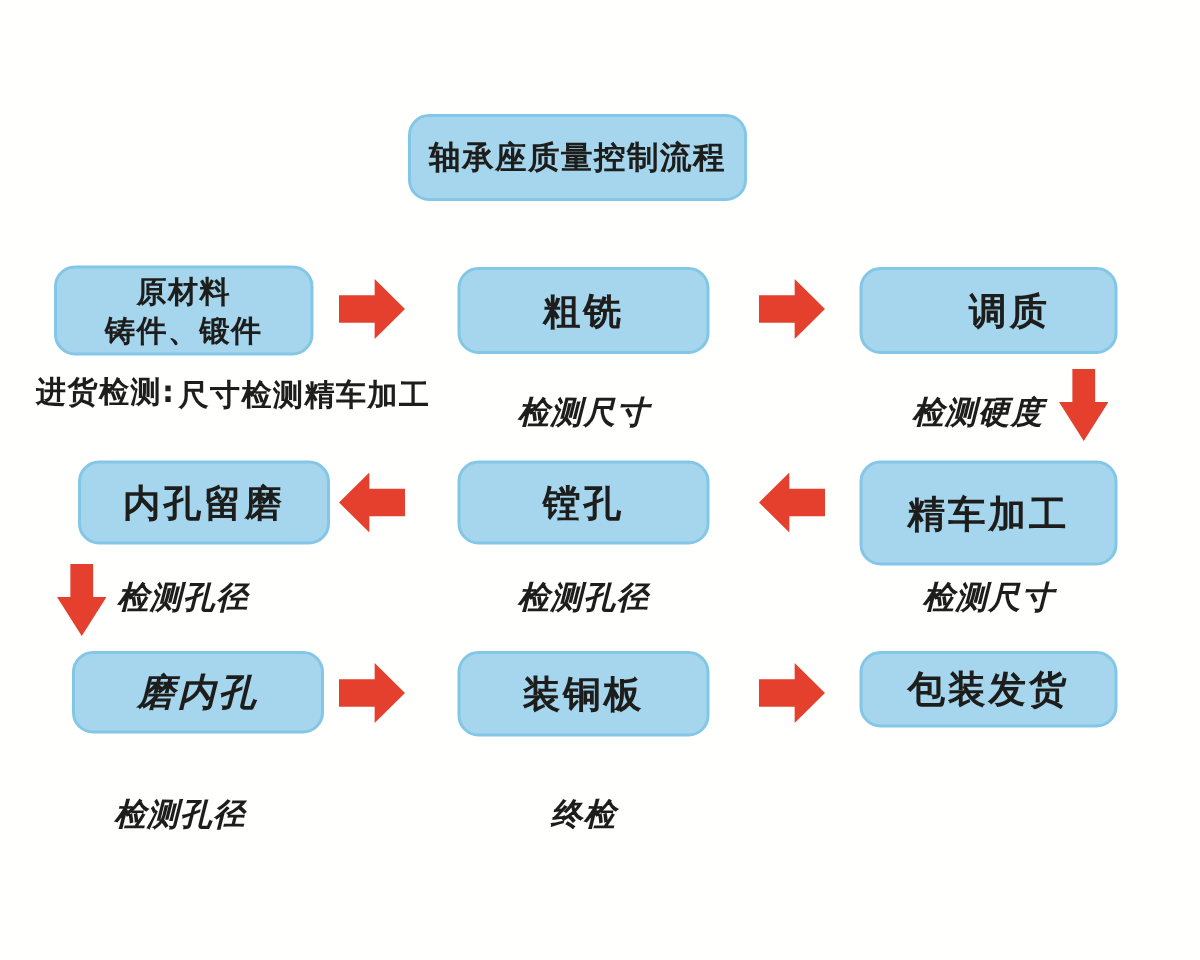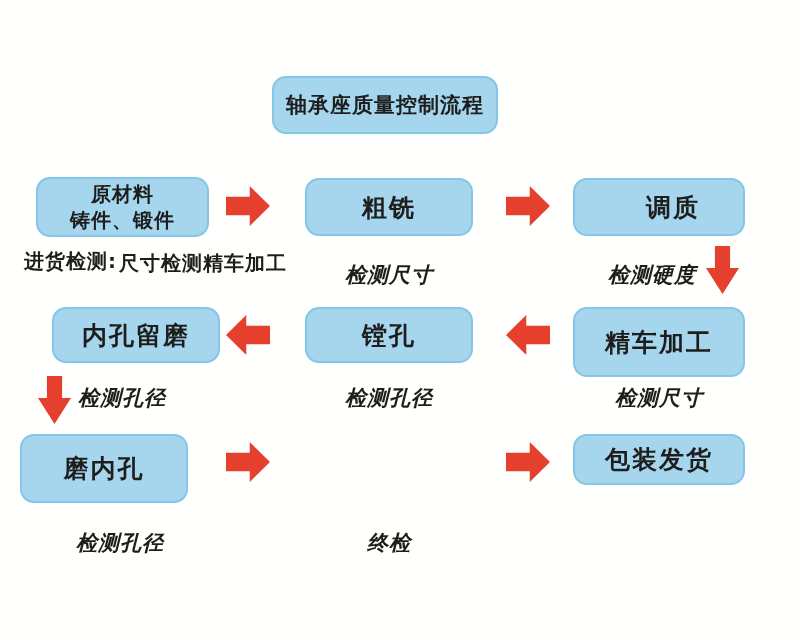--- a/index.html
+++ b/index.html
@@ -105,21 +105,22 @@
   <div class="arrow arrow-left" style="left:226px; top:315px; width:44px; height:40px;"></div>
   <div class="box" style="left:305px; top:307px; width:168px; height:56px;">镗孔</div>
   <div class="arrow arrow-left" style="left:506px; top:315px; width:44px; height:40px;"></div>
   <div class="box" style="left:573px; top:307px; width:172px; height:70px;">精车加工</div>
 
   <div class="arrow arrow-down" style="left:38px; top:376px; width:33px; height:48px;"></div>
   <div class="caption" style="left:78px; top:384px;">检测孔径</div>
   <div class="caption centered" style="left:305px; top:384px; width:168px;">检测孔径</div>
   <div class="caption centered" style="left:573px; top:384px; width:172px;">检测尺寸</div>
 
-  <div class="box" style="left:20px; top:434px; width:168px; height:69px;">磨内孔</div>
+  <div class="box" style="left:48px; top:434px; width:168px; height:55px;font-style:italic;">磨内孔</div>
   <div class="arrow arrow-right" style="left:226px; top:442px; width:44px; height:40px;"></div>
+  <div class="box" style="left:305px; top:434px; width:168px; height:57px;">装铜板</div>
   <div class="arrow arrow-right" style="left:506px; top:442px; width:44px; height:40px;"></div>
   <div class="box" style="left:573px; top:434px; width:172px; height:51px;">包装发货</div>
 
   <div class="caption centered" style="left:36px; top:529px; width:168px;">检测孔径</div>
   <div class="caption centered" style="left:305px; top:529px; width:168px;">终检</div>
 
 </div>
 
 </body></html>

